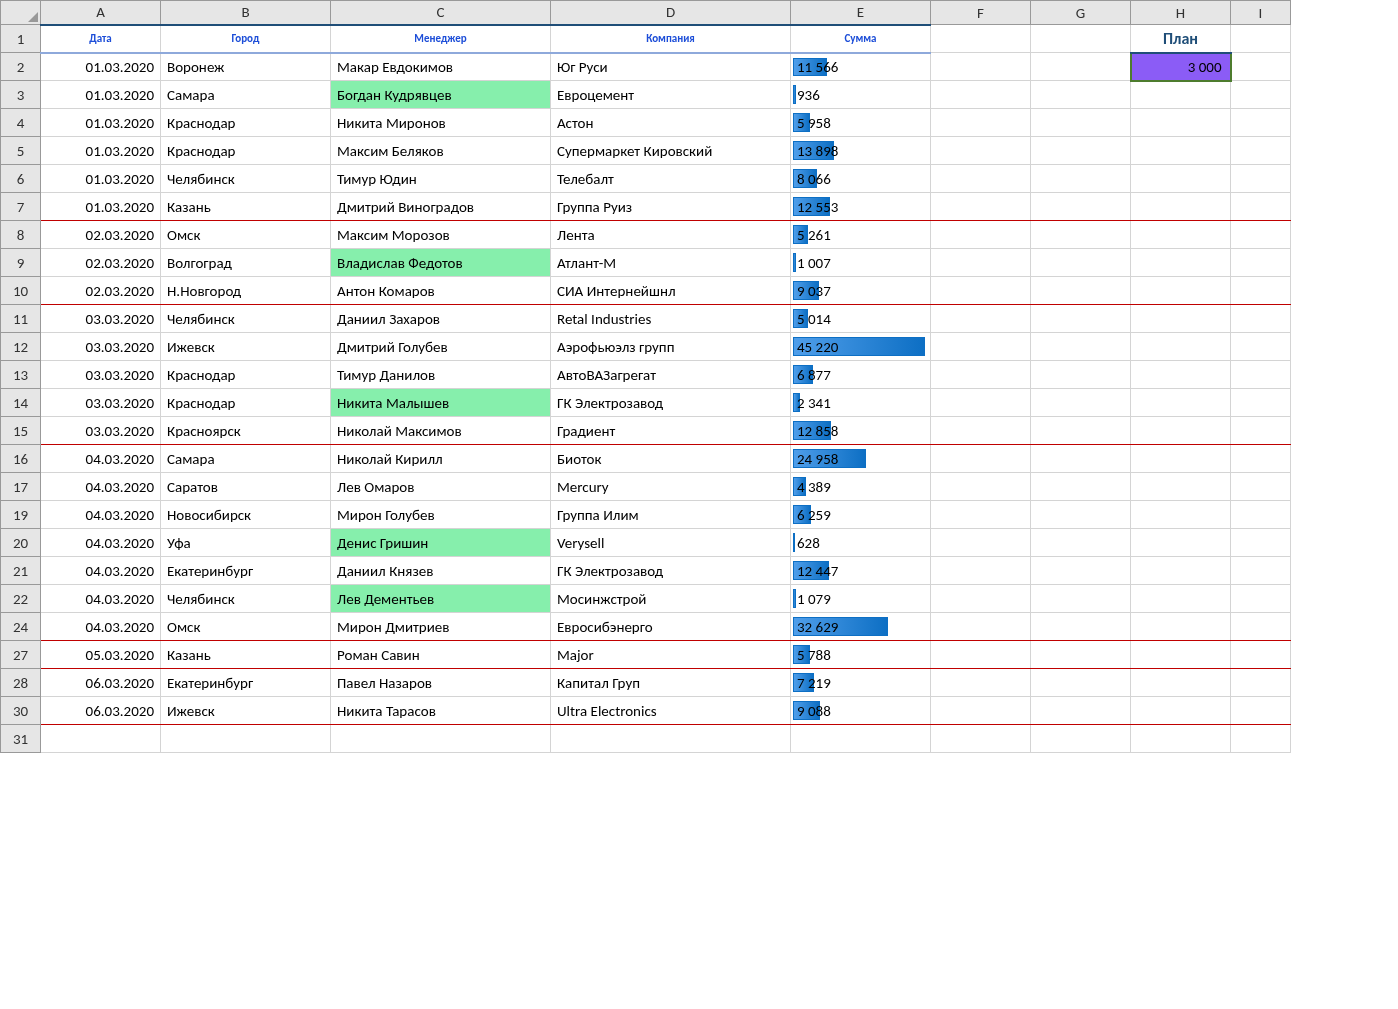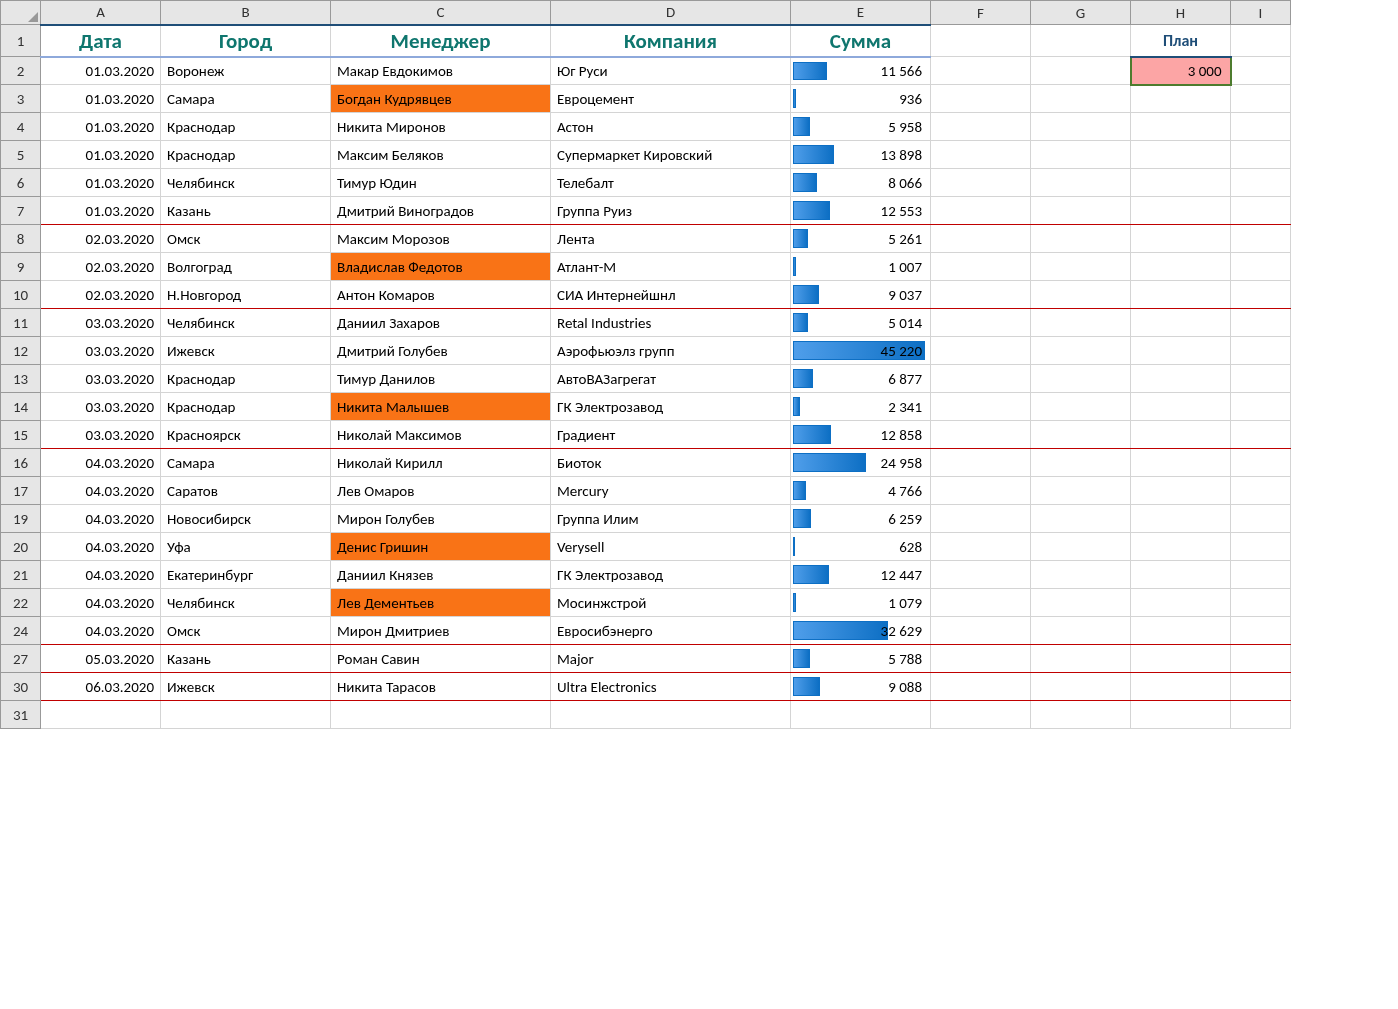--- a/index.html
+++ b/index.html
@@ -62,38 +62,38 @@
     .col-C { width: 220px; }
     .col-D { width: 240px; }
     .col-E { width: 140px; }
     .col-F { width: 100px; }
     .col-G { width: 100px; }
     .col-H { width: 100px; }
     .col-I { width: 60px; }
     
     .hdr {
       font-weight: bold;
-      color: #0f766e;
+      color: #1d4ed8;
       border-top: 2px solid #1f4e78;
       border-bottom: 2px solid #8ea9db;
       text-align: center;
-      font-size: 21px;
+      font-size: 11px;
     }
     .hdr-h {
       font-weight: bold;
       color: #1f4e78;
       border-bottom: 2px solid #1f4e78;
       text-align: center;
       font-size: 16px;
     }
     .date-cell { text-align: right; }
-    .num-cell { text-align: right; position: relative; padding-right: 8px; }
-    .highlight-yellow { background: #f97316; }
+    .num-cell { text-align: left; position: relative; padding-right: 8px; }
+    .highlight-yellow { background: #86efac; }
     .plan-cell {
-      background: #fca5a5;
+      background: #8b5cf6;
       border: 2px solid #4d7c2e;
       text-align: right;
       padding-right: 8px;
     }
     .date-group-end td.cell {
       border-bottom: 1px solid #c00000;
     }
     .bar-container {
       position: absolute;
       left: 2px;
@@ -356,21 +356,21 @@
         <td class="cell col-I"></td>
       </tr>
       <tr>
         <th class="row-header">17</th>
         <td class="cell col-A date-cell">04.03.2020</td>
         <td class="cell col-B">Саратов</td>
         <td class="cell col-C">Лев Омаров</td>
         <td class="cell col-D">Mercury</td>
         <td class="cell col-E num-cell"><div class="bar-container">
             <div class="bar" style="width: 13.3839px;"></div>
-          </div><span class="num-text">4 766</span></td>
+          </div><span class="num-text">4 389</span></td>
         <td class="cell col-F"></td>
         <td class="cell col-G"></td>
         <td class="cell col-H"></td>
         <td class="cell col-I"></td>
       </tr>
       <tr>
         <th class="row-header">19</th>
         <td class="cell col-A date-cell">04.03.2020</td>
         <td class="cell col-B">Новосибирск</td>
         <td class="cell col-C">Мирон Голубев</td>
@@ -446,20 +446,34 @@
         <td class="cell col-C">Роман Савин</td>
         <td class="cell col-D">Major</td>
         <td class="cell col-E num-cell"><div class="bar-container">
             <div class="bar" style="width: 16.8955px;"></div>
           </div><span class="num-text">5 788</span></td>
         <td class="cell col-F"></td>
         <td class="cell col-G"></td>
         <td class="cell col-H"></td>
         <td class="cell col-I"></td>
       </tr>
+      <tr>
+        <th class="row-header">28</th>
+        <td class="cell col-A date-cell">06.03.2020</td>
+        <td class="cell col-B">Екатеринбург</td>
+        <td class="cell col-C">Павел Назаров</td>
+        <td class="cell col-D">Капитал Груп</td>
+        <td class="cell col-E num-cell"><div class="bar-container">
+            <div class="bar" style="width: 21.0727px;"></div>
+          </div><span class="num-text">7 219</span></td>
+        <td class="cell col-F"></td>
+        <td class="cell col-G"></td>
+        <td class="cell col-H"></td>
+        <td class="cell col-I"></td>
+      </tr>
       <tr class="date-group-end">
         <th class="row-header">30</th>
         <td class="cell col-A date-cell">06.03.2020</td>
         <td class="cell col-B">Ижевск</td>
         <td class="cell col-C">Никита Тарасов</td>
         <td class="cell col-D">Ultra Electronics</td>
         <td class="cell col-E num-cell"><div class="bar-container">
             <div class="bar" style="width: 26.5284px;"></div>
           </div><span class="num-text">9 088</span></td>
         <td class="cell col-F"></td>

